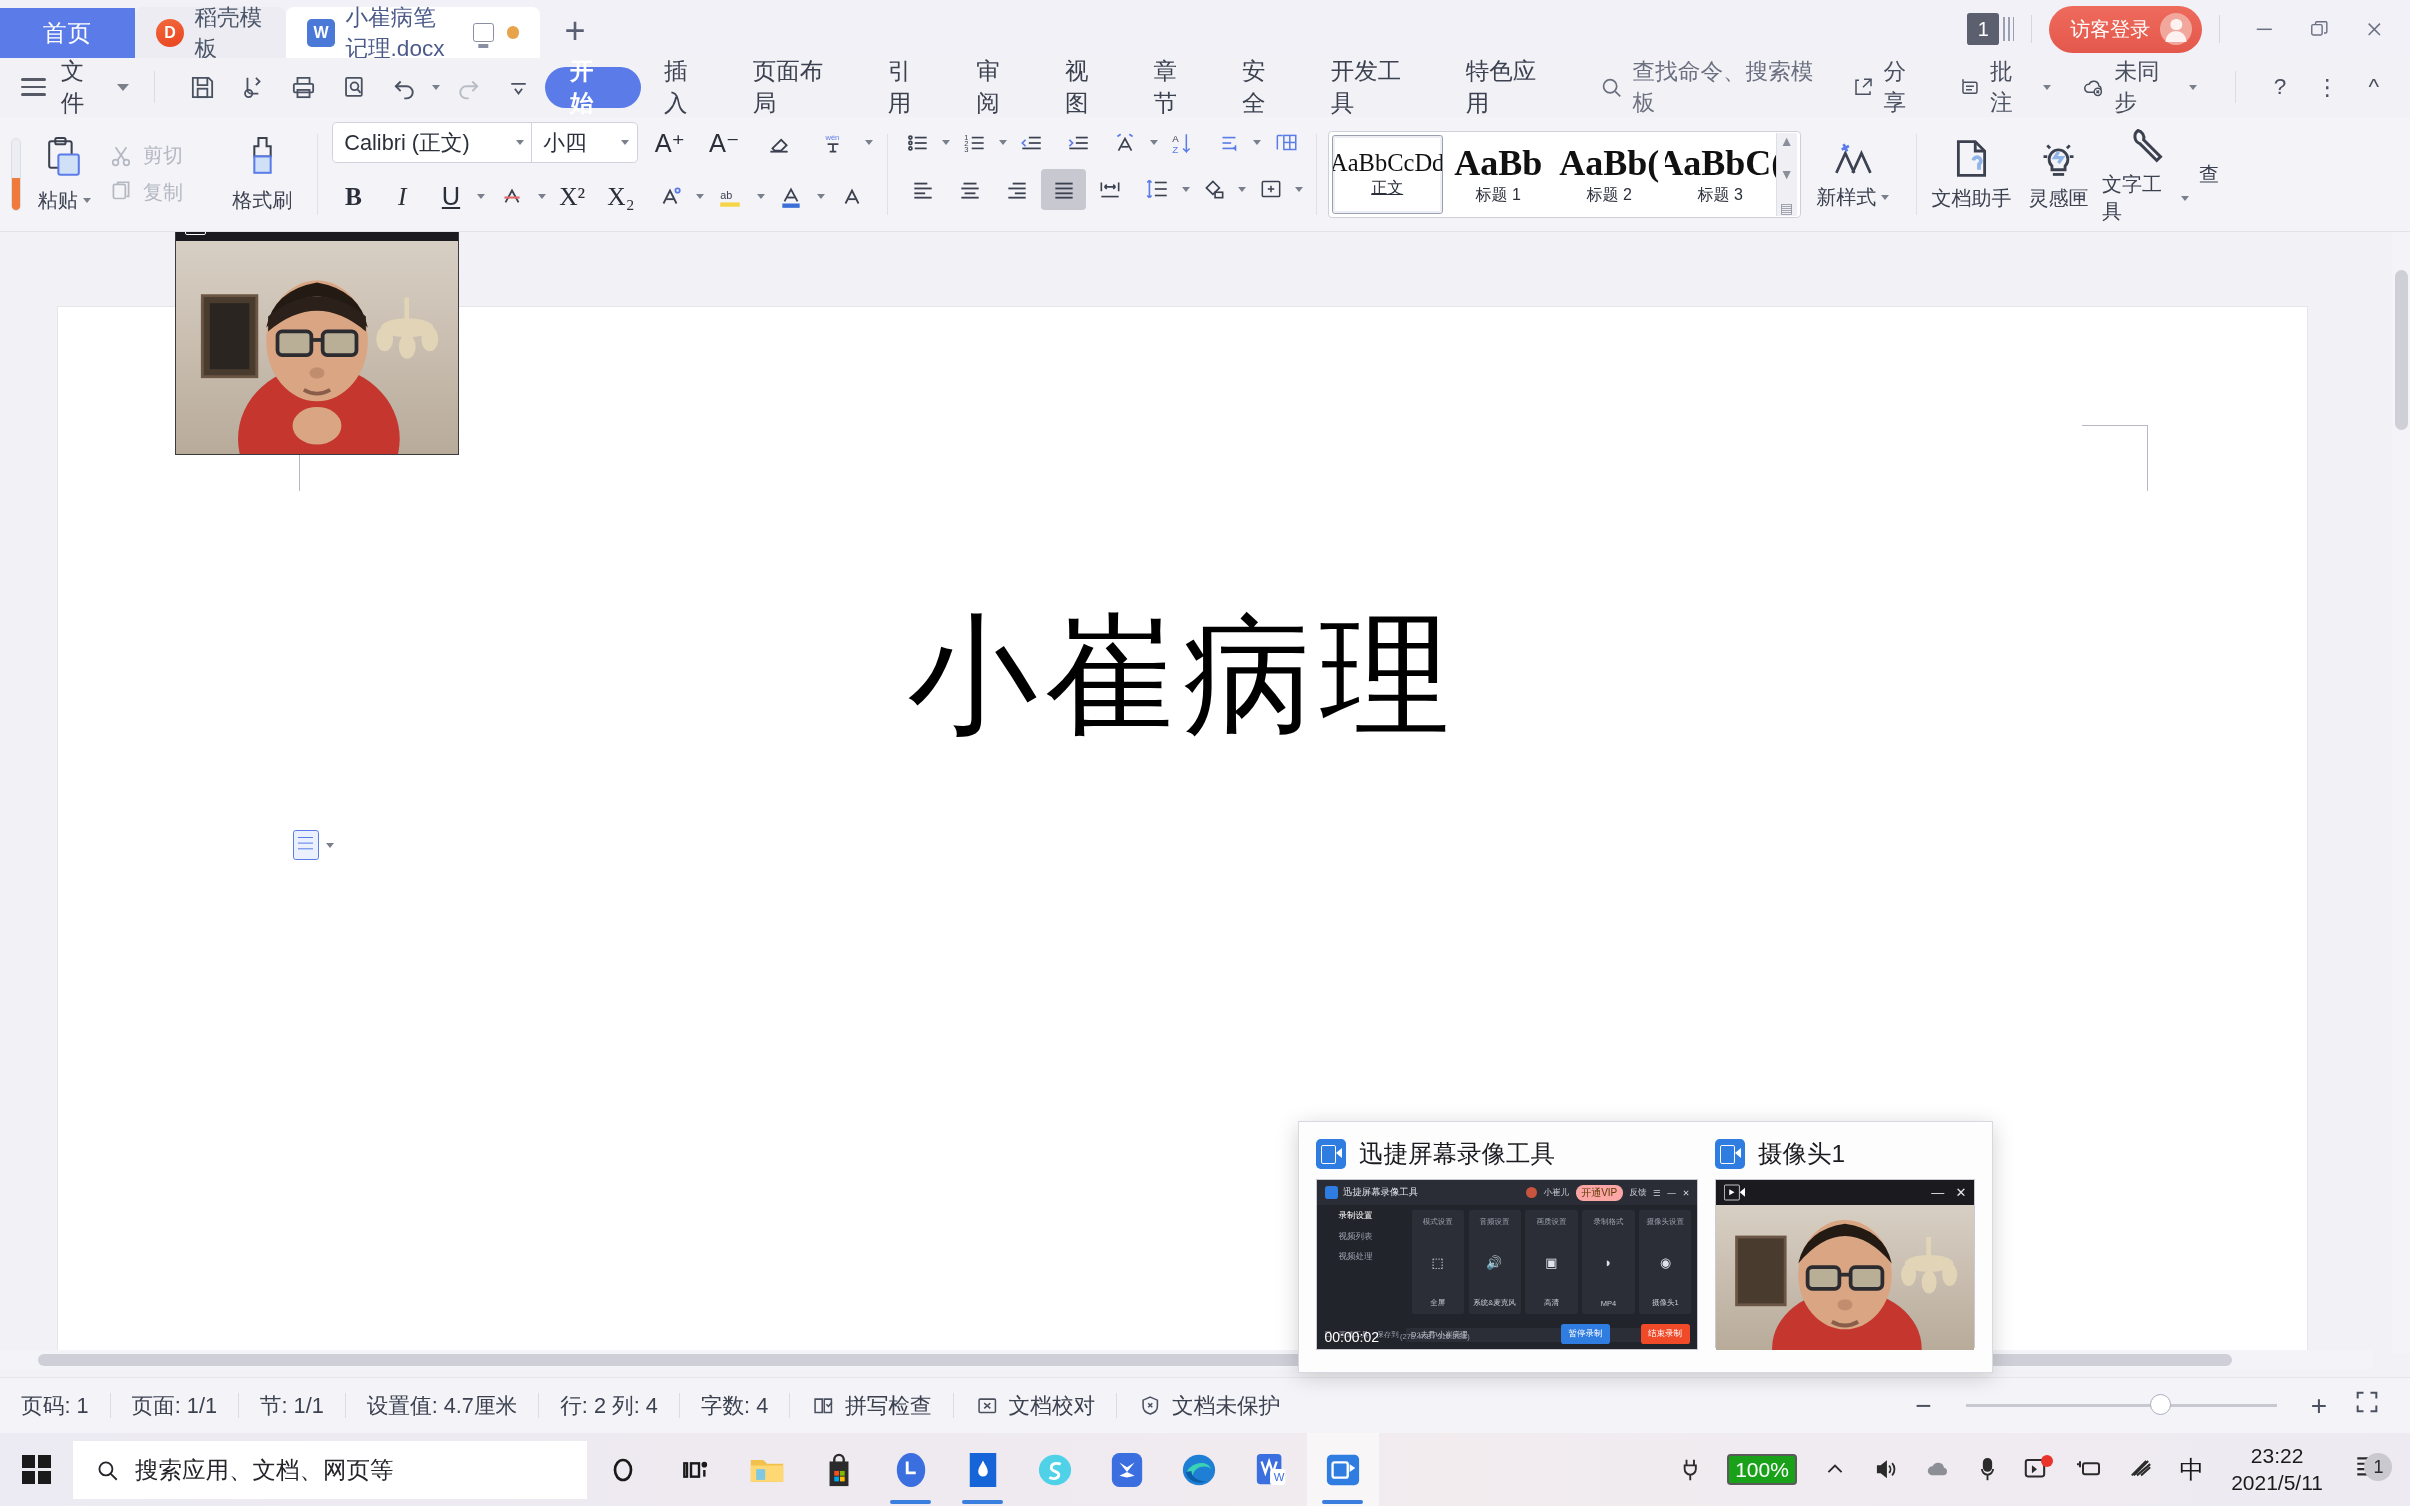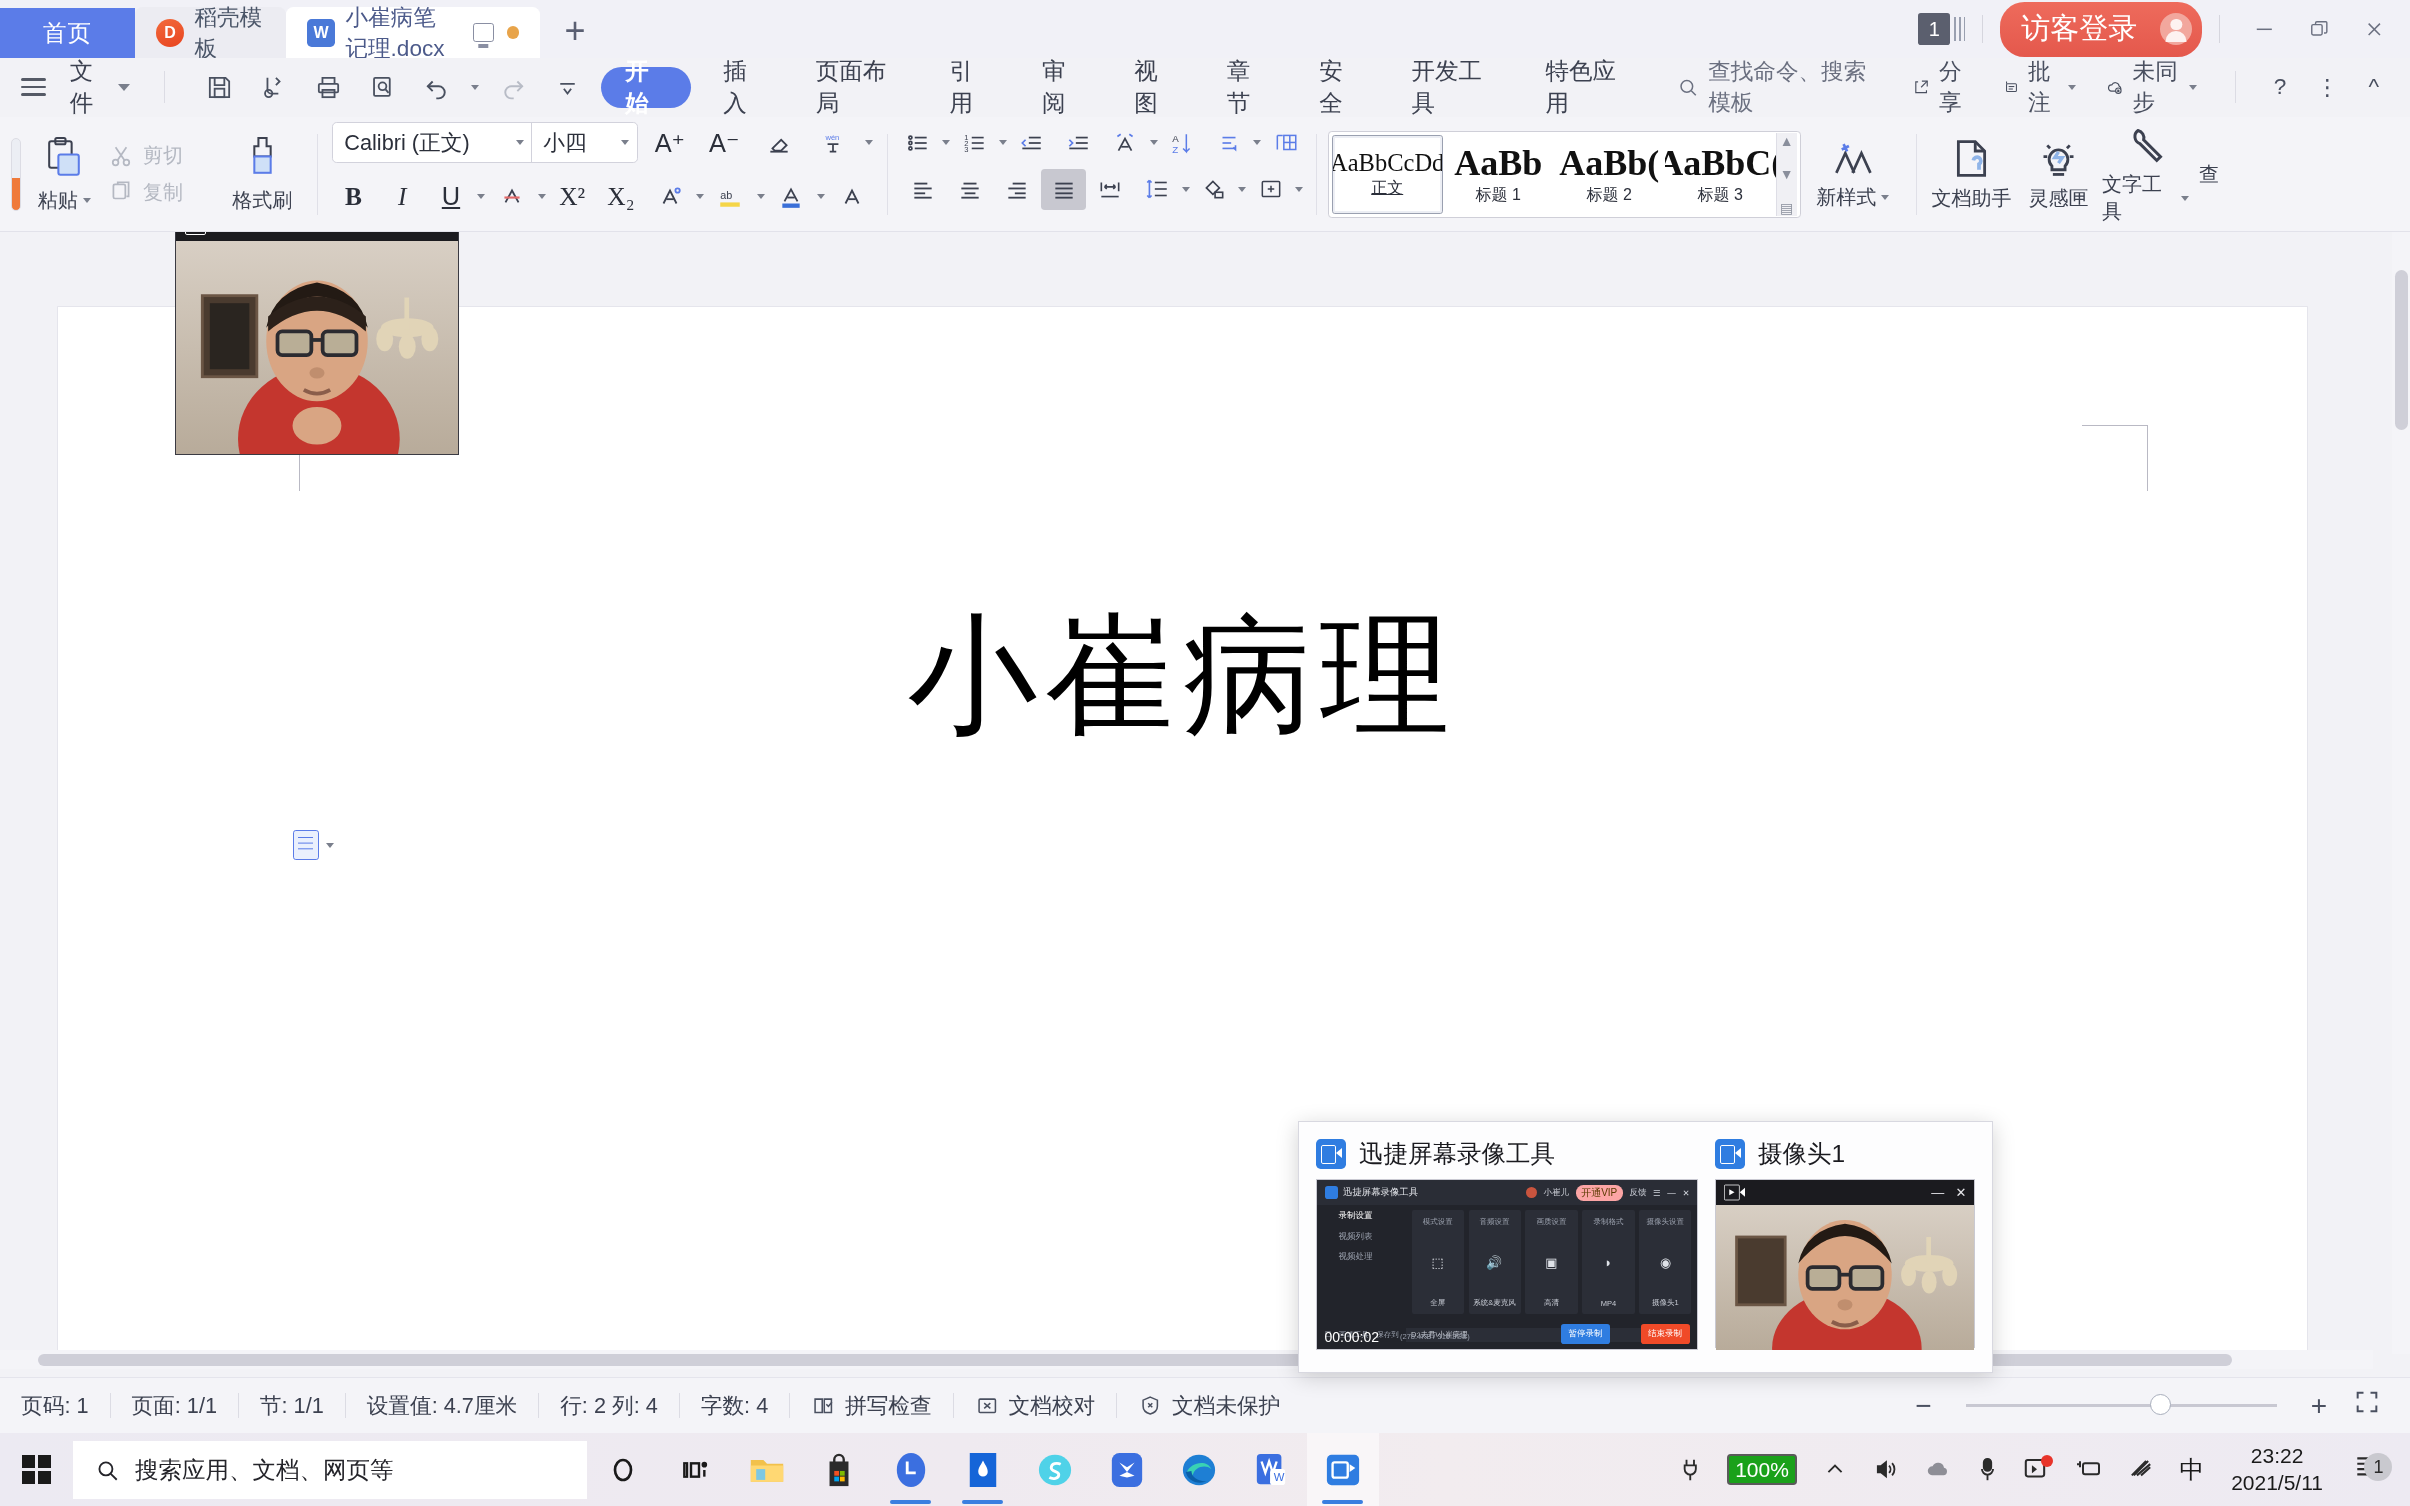--- a/index.html
+++ b/index.html
@@ -40,34 +40,34 @@
   .monitor-ico { width: 21px; height: 19px; border: 1.9px solid #8a8fa3; border-radius: 2.8px; position: relative;}
   .monitor-ico::after{content:"";position:absolute;left:50%;transform:translateX(-50%);bottom:-6.6px;width:9.4px;height:3.8px;background:#8a8fa3;}
   .tab-plus { font-size: 36px; color: #5a5f72; padding: 0 24.5px 5.6px 24.5px; font-weight: 300;}
   .tabbar-right { margin-left: auto; display: flex; align-items: center; gap: 0px; height: 58px; padding-right: 9.4px;}
   .pagecount { background:#5b5f6e; color:#fff; font-size:20px; width:32px;height:32px;
                display:flex;align-items:center;justify-content:center;border-radius:2.8px;}
   .pagebars { display:flex; gap:2.8px; margin-left:3.8px;}
   .pagebars i { display:block; width:1.9px; height:24.5px; background:#9aa0b0;}
   .vsep { width:0.9px; height:28px; background:#d6d6de; margin: 0 17px;}
   .login-pill {
-    display:flex; align-items:center; gap: 23px;
+    display:flex; align-items:center; gap: 10px;
     background: linear-gradient(180deg,#ee6b5c,#e4584c); color:#fff;
-    border-radius: 24.5px; padding: 7.5px 9.4px 7.5px 21px; font-size: 29px;
+    border-radius: 24.5px; padding: 7.5px 9.4px 7.5px 21px; font-size: 20px;
   }
   .avatar-circ { width: 32px; height: 32px; border-radius:50%; background:#f2a79d; position:relative;}
   .avatar-circ::before{content:"";position:absolute;left:50%;top:5.6px;transform:translateX(-50%);width:11.3px;height:11.3px;border-radius:50%;background:#fff;opacity:.85;}
   .avatar-circ::after{content:"";position:absolute;left:50%;bottom:2.8px;transform:translateX(-50%);width:21px;height:11.3px;border-radius:10.4px 10.4px 0 0;background:#fff;opacity:.85;}
   .wbtn { width: 55px; height:58px; display:flex;align-items:center;justify-content:center; color:#6b7080;}
   .wbtn svg { width: 22.6px; height: 22.6px; }
 
   
   .menubar {
     position: absolute; left:0; top: 58px; width: 2411px; height: 58px;
-    background: #f2f2f6; display:flex; align-items:center; padding-left: 21px; gap: 13px;
+    background: #f2f2f6; display:flex; align-items:center; padding-left: 21px; gap: 4px;
   }
   .hamb { display:flex; flex-direction:column; gap:4.7px; margin-right: 11.3px;}
   .hamb i { width: 24.5px; height: 2.8px; background: #555a66; border-radius:1.9px; display:block;}
   .m-file { font-size: 23.5px; color:#3c4150; display:flex; align-items:center; gap:9.4px; }
   .caret { width:0;height:0;border-left:6.6px solid transparent;border-right:6.6px solid transparent;border-top:7.5px solid #7a7f8c;}
   .caret.sm { border-left-width:4.7px;border-right-width:4.7px;border-top-width:5.6px;}
   .msep { width:0.9px; height:32px; background:#dcdce4; margin: 0 21px;}
   .qicon { width:47px;height:47px; display:flex;align-items:center;justify-content:center; color:#4a5160;}
   .qicon svg { width:29px;height:29px;}
   .mtab { font-size: 23.5px; color:#3c4150; padding: 0 19px; height:41px; display:flex;align-items:center;}

